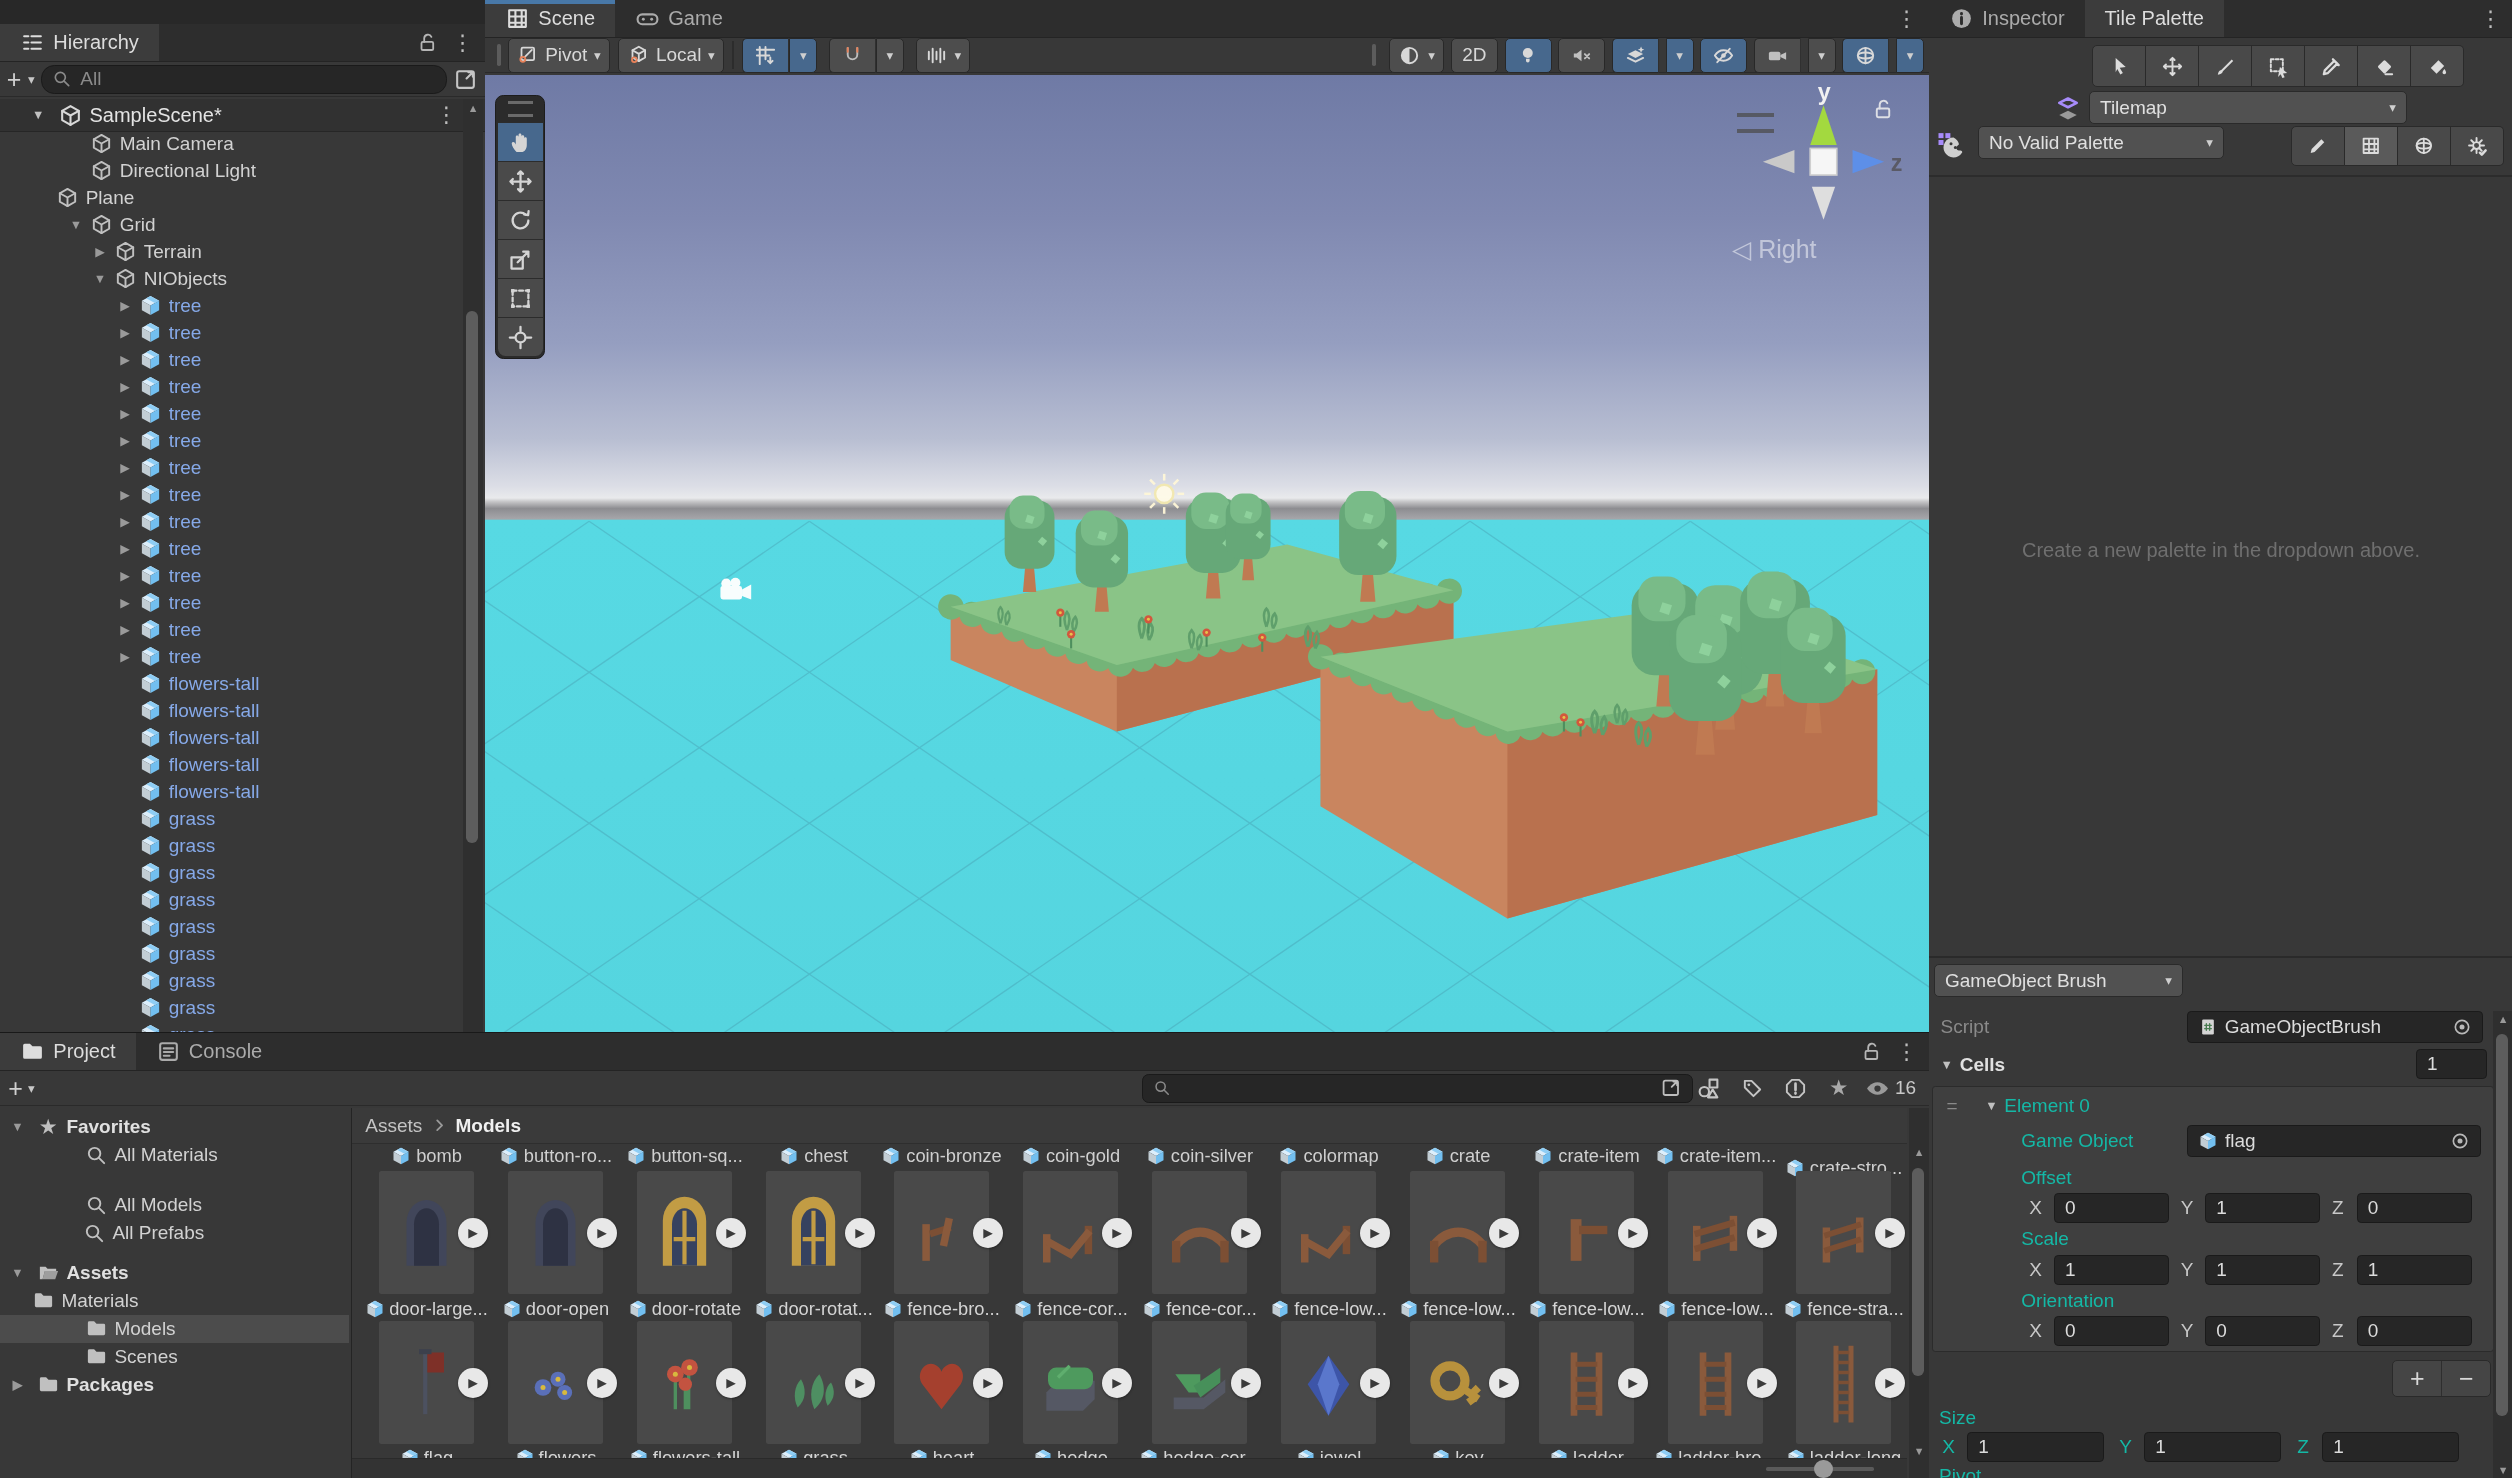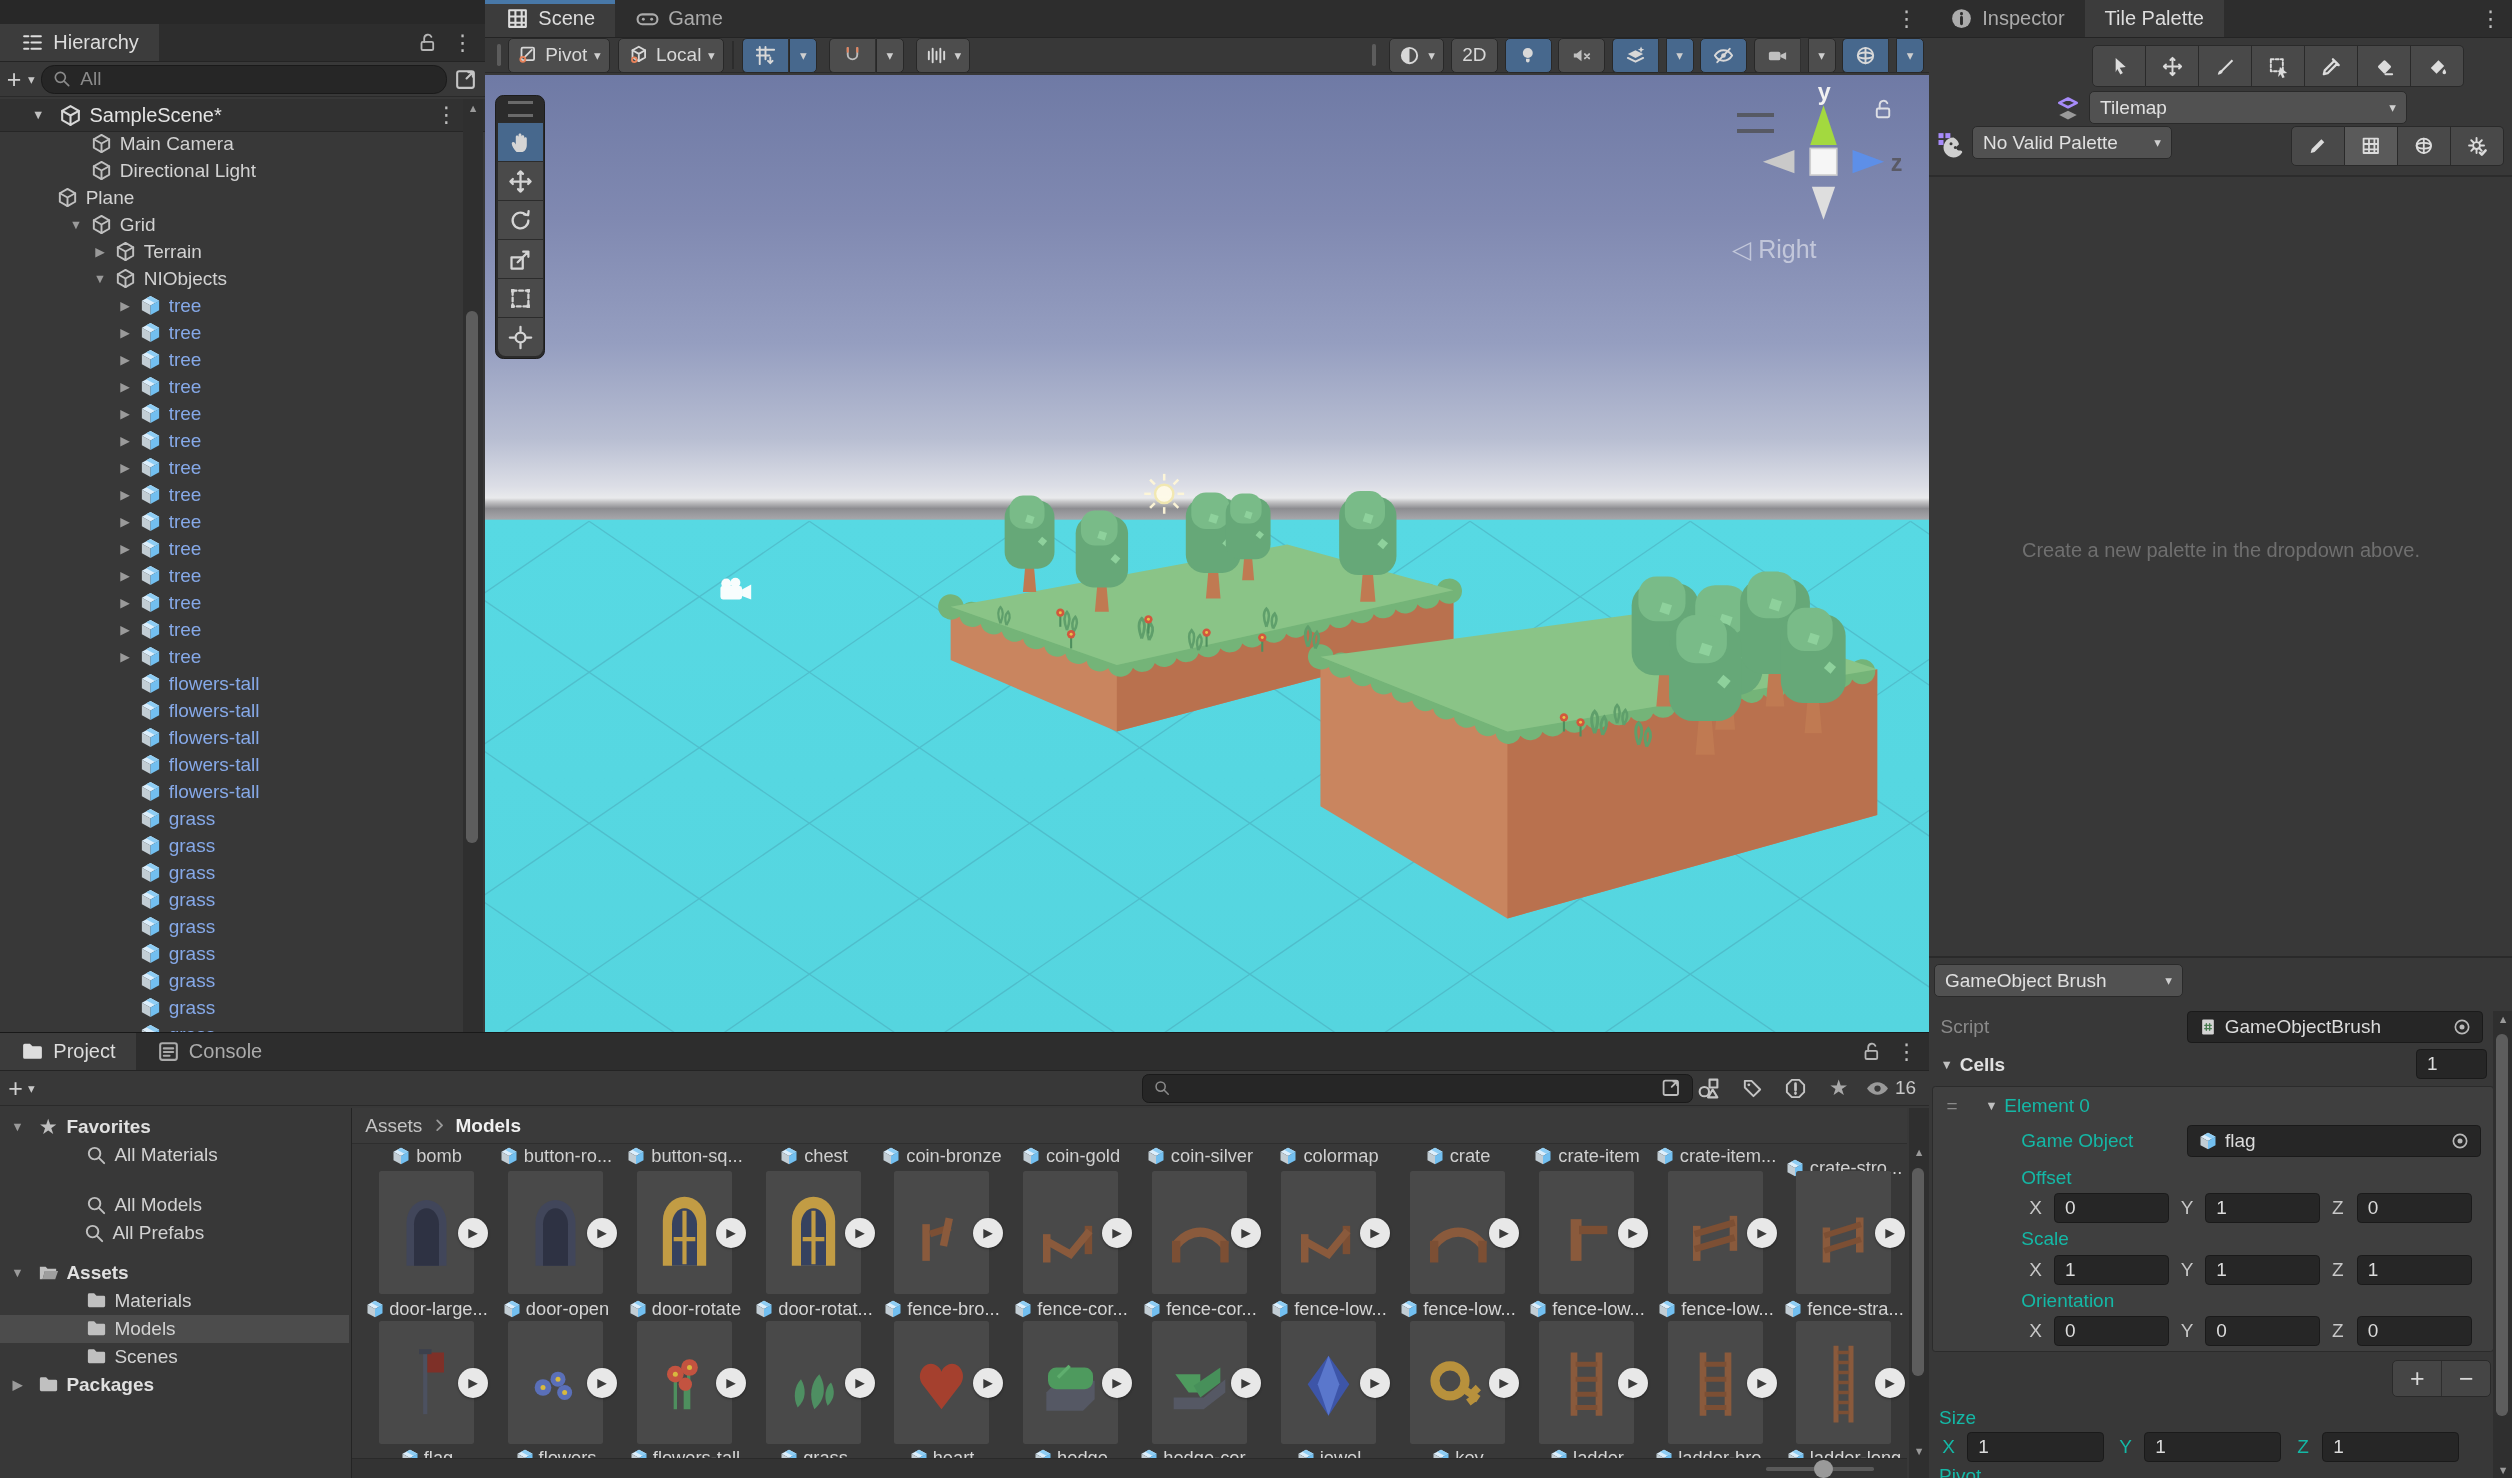--- a/index.html
+++ b/index.html
@@ -1041,21 +1041,21 @@
     <span class="icon" style="position:absolute;left:6.7px;top:130px;width:30px;height:30px;">
         <svg viewBox="0 0 24 24" fill="none" stroke="currentColor" stroke-width="2" stroke-linecap="round" stroke-linejoin="round">
           <rect x="2" y="2.5" width="4" height="4" fill="#a78bfa" stroke="none"></rect>
           <rect x="7.5" y="2.5" width="4" height="4" fill="#a78bfa" stroke="none"></rect>
           <rect x="2" y="8" width="4" height="4" fill="#a78bfa" stroke="none"></rect>
           <path d="M14 6a8 8 0 1 0 6.8 12.2c.5-.9-.2-1.9-1.2-1.9h-1.4a2 2 0 0 1-1.4-3.4l1.6-1.6A8 8 0 0 0 14 6z" fill="#cfcfcf" stroke="none"></path>
           <circle cx="12" cy="11" r="1.2" fill="#383838" stroke="none"></circle>
           <circle cx="15.5" cy="14" r="1.2" fill="#383838" stroke="none"></circle>
         </svg>
       </span>
-    <div class="drop" style="position:absolute;left:43px;top:126px;width:200px;">
+    <div class="drop" style="position:absolute;left:49px;top:126px;width:246px;">
       <span>No Valid Palette</span>
       <span class="caret">▾</span>
     </div>
     <div style="position:absolute;left:362px;top:126px;display:flex;">
       <div class="tpbtn" style="height:38px;">
           <span class="icon" style="width:21.6px;height:21.6px;">
             <svg viewBox="0 0 24 24" fill="none" stroke="currentColor" stroke-width="2" stroke-linecap="round" stroke-linejoin="round">
               <path d="M4 20l1.2-4.4L16 4.8l3.2 3.2L8.4 18.8z" fill="currentColor" stroke="none"></path>
             </svg>
           </span>
@@ -1351,21 +1351,21 @@
         <div class="prow bold" style="padding-left: 5px;">
           <span class="arr">▼</span>
           <span class="pic icon" style="color: rgb(192, 192, 192);">
             <svg viewBox="0 0 24 24" fill="none" stroke="currentColor" stroke-width="2" stroke-linecap="round" stroke-linejoin="round">
               <path d="M3 6h6l2 2h9v2.5H8.2L5.8 19H3z" fill="currentColor" stroke="none"></path>
               <path d="M8.2 10.5H22L19 19H5.8z" fill="currentColor" stroke="none" opacity=".75"></path>
             </svg>
           </span>
           <span>Assets</span>
         </div>
-        <div class="prow" style="padding-left: 53px;">
+        <div class="prow" style="">
           <span class="arr"></span>
           <span class="pic icon" style="color: rgb(192, 192, 192);">
             <svg viewBox="0 0 24 24" fill="none" stroke="currentColor" stroke-width="2" stroke-linecap="round" stroke-linejoin="round">
               <path d="M3 6a1.5 1.5 0 0 1 1.5-1.5h5L12 7h7.5A1.5 1.5 0 0 1 21 8.5v9a1.5 1.5 0 0 1-1.5 1.5h-15A1.5 1.5 0 0 1 3 17.5z" fill="currentColor" stroke="none"></path>
             </svg>
           </span>
           <span>Materials</span>
         </div>
         <div class="prow sel" style="padding-left: 53px;">
           <span class="arr"></span>

